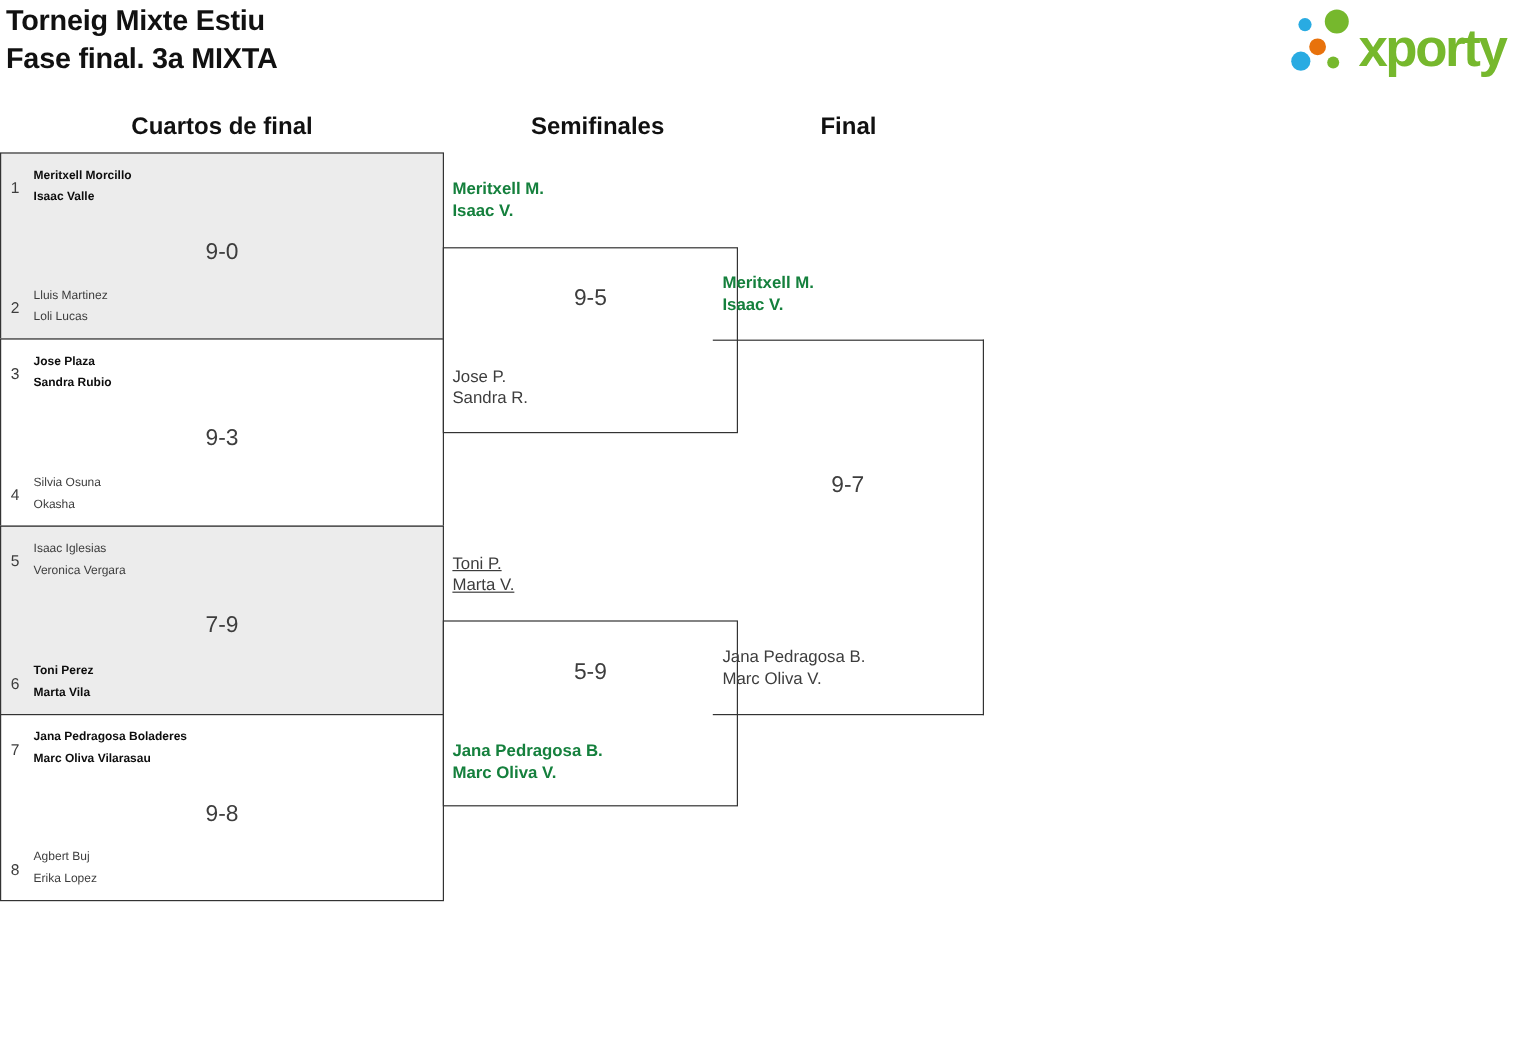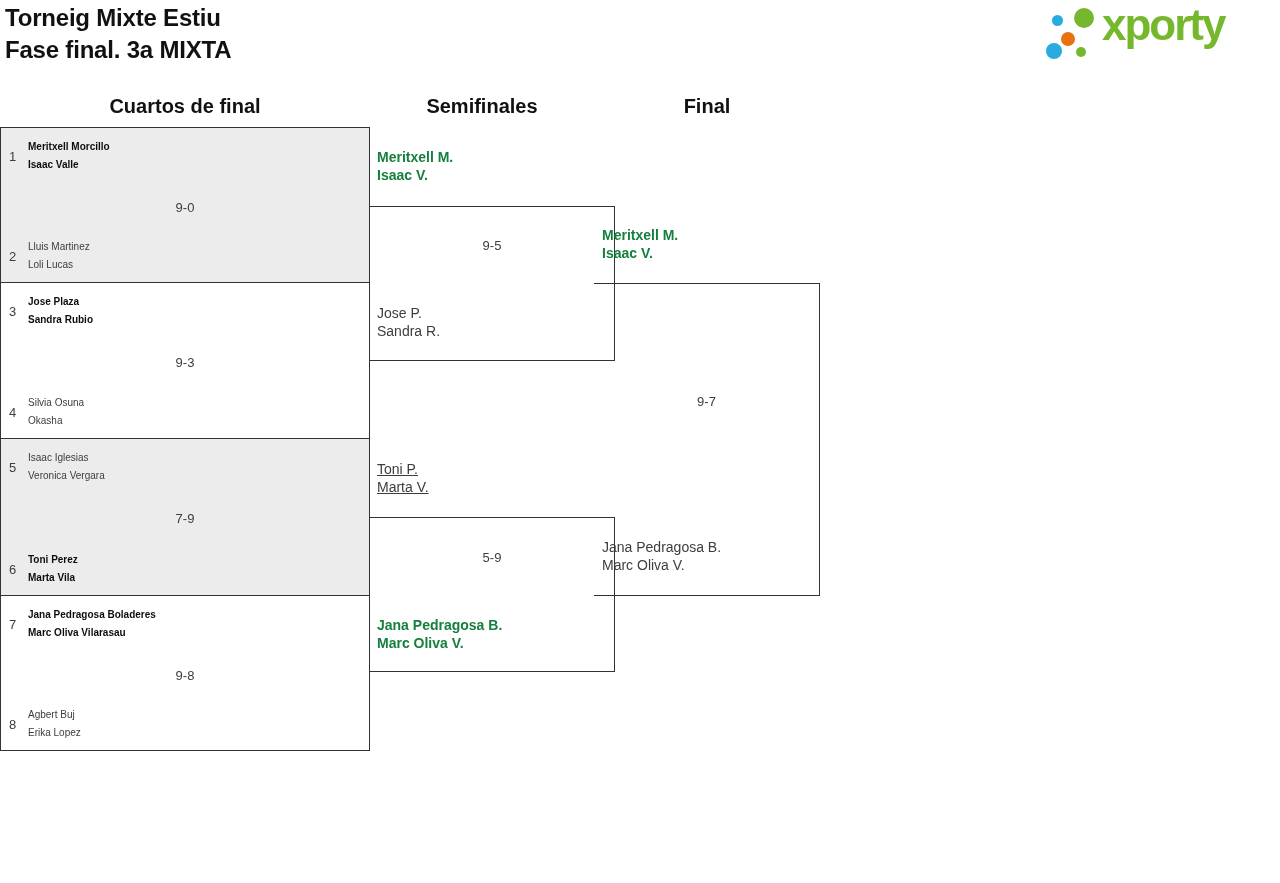--- a/index.html
+++ b/index.html
@@ -4,47 +4,47 @@
 <style>
   * { margin:0; padding:0; box-sizing:border-box; }
   html,body { background:#fff; }
   body { font-family:"Liberation Sans", sans-serif; }
   .page { position:relative; width:1280px; height:883px; background:#fff; overflow:hidden; }
 
   .title { position:absolute; left:5px; top:2px; font-size:24px; font-weight:bold;
            line-height:32px; color:var(--text_dark,#111); letter-spacing:-0.2px; }
 
   
-  .logo { position:absolute; left:1038px; top:4px; display:flex; align-items:flex-start; }
+  .logo { position:absolute; left:1068px; top:4px; display:flex; align-items:flex-end; }
   .logo-dots { position:relative; width:62px; height:62px; }
   .dot { position:absolute; border-radius:50%; }
   .dot-blue-sm   { left:14px; top:11px; width:11px; height:11px; background:var(--blue,#29abe2); }
   .dot-green-lg  { left:36px; top:4px;  width:20px; height:20px; background:var(--green,#76b82d); }
   .dot-orange    { left:23px; top:28px; width:14px; height:14px; background:var(--orange,#e8720c); }
   .dot-blue-md   { left:8px;  top:39px; width:16px; height:16px; background:var(--blue,#29abe2); }
   .dot-green-sm  { left:38px; top:43px; width:10px; height:10px; background:var(--green,#76b82d); }
   .logo-text { font-size:44px; font-weight:bold; color:var(--green,#76b82d);
                letter-spacing:-2px; margin-left:2px; margin-top:-4px; }
 
   .col-header { position:absolute; top:96px; font-size:20px; font-weight:bold;
                 color:var(--text_dark,#111); text-align:center; line-height:20px; }
   .col-header.qf-h { left:0; width:370px; }
-  .col-header.sf-h { left:369px; width:226px; }
+  .col-header.sf-h { left:385px; width:226px; }
   .col-header.f-h  { left:594px; width:226px; }
 
   
   .qf { position:absolute; left:0; width:370px; border:1px solid var(--line,#333); background:#fff; }
   .qf.shaded { background:var(--box_fill,#ececec); }
   .team-row { position:absolute; left:8px; display:flex; align-items:center; }
   .team-row.top { top:10px; }
   .team-row.bottom { bottom:8px; }
   .seed { width:13px; flex:none; font-size:13px; color:var(--text_gray,#3d3d3d); }
   .names { margin-left:6px; font-size:10px; line-height:18px; color:var(--text_gray,#3d3d3d); }
   .names.winner { font-weight:bold; color:#0d0d0d; }
-  .score { position:absolute; left:0; width:100%; text-align:center; font-size:13px;
+  .score { position:absolute; left:0; width:100%; text-align:center; font-size:19px;
            color:var(--text_gray,#3d3d3d); }
   .qf .score { top:72px; }
 
   
   .sf-box { position:absolute; left:369px; width:246px; border:1px solid var(--line,#333); background:transparent; }
   .final-box { position:absolute; left:594px; width:226px; border:1px solid var(--line,#333);
                border-left:none; background:transparent; }
 
   
   .free-team { position:absolute; font-size:14px; line-height:18px; color:var(--text_gray,#3d3d3d); }

